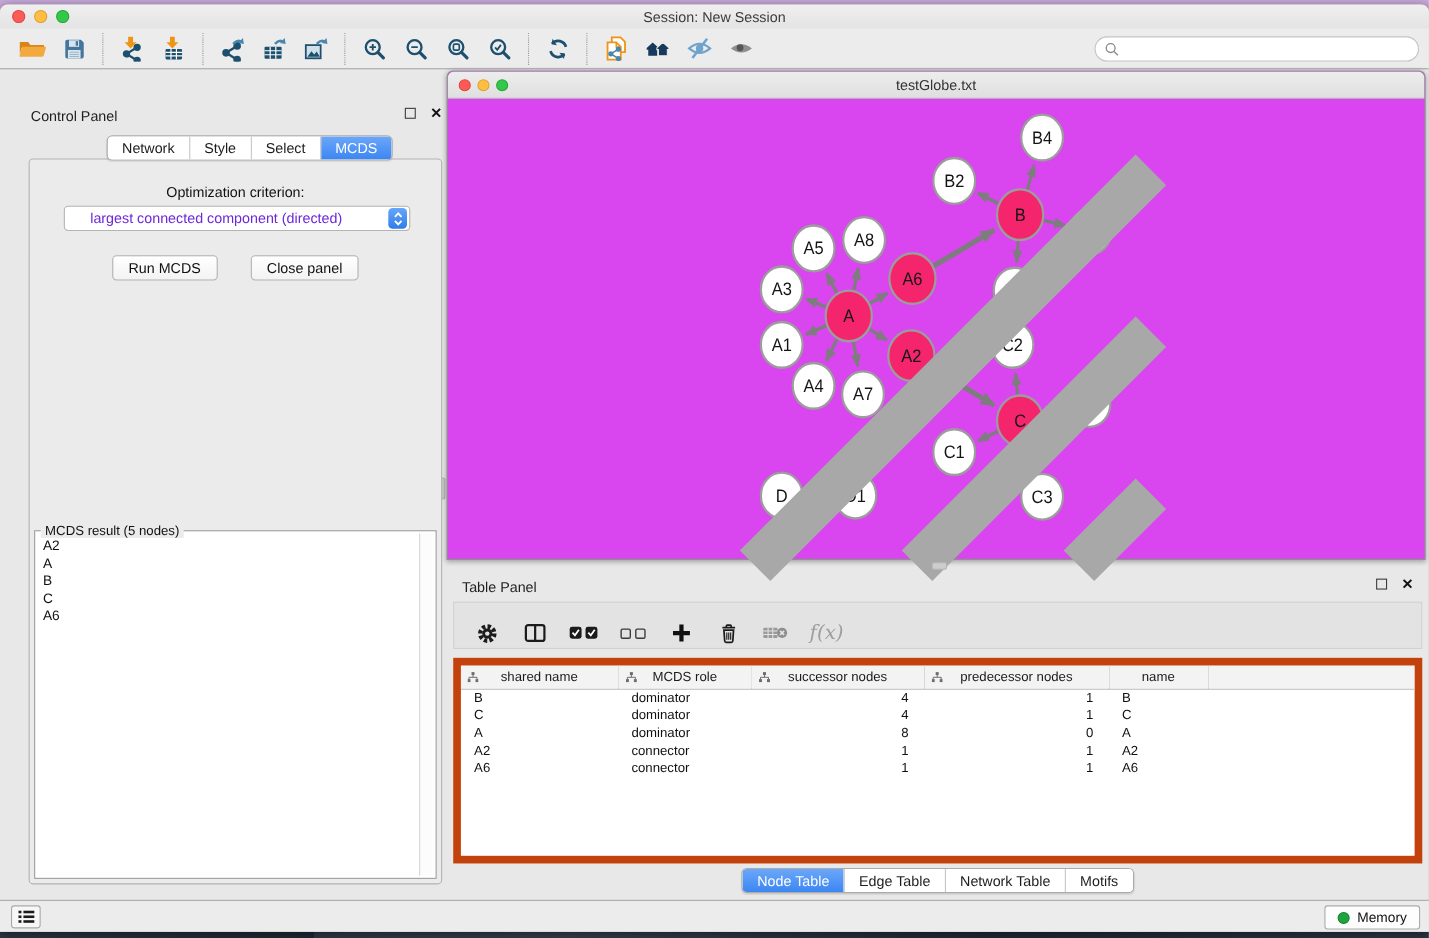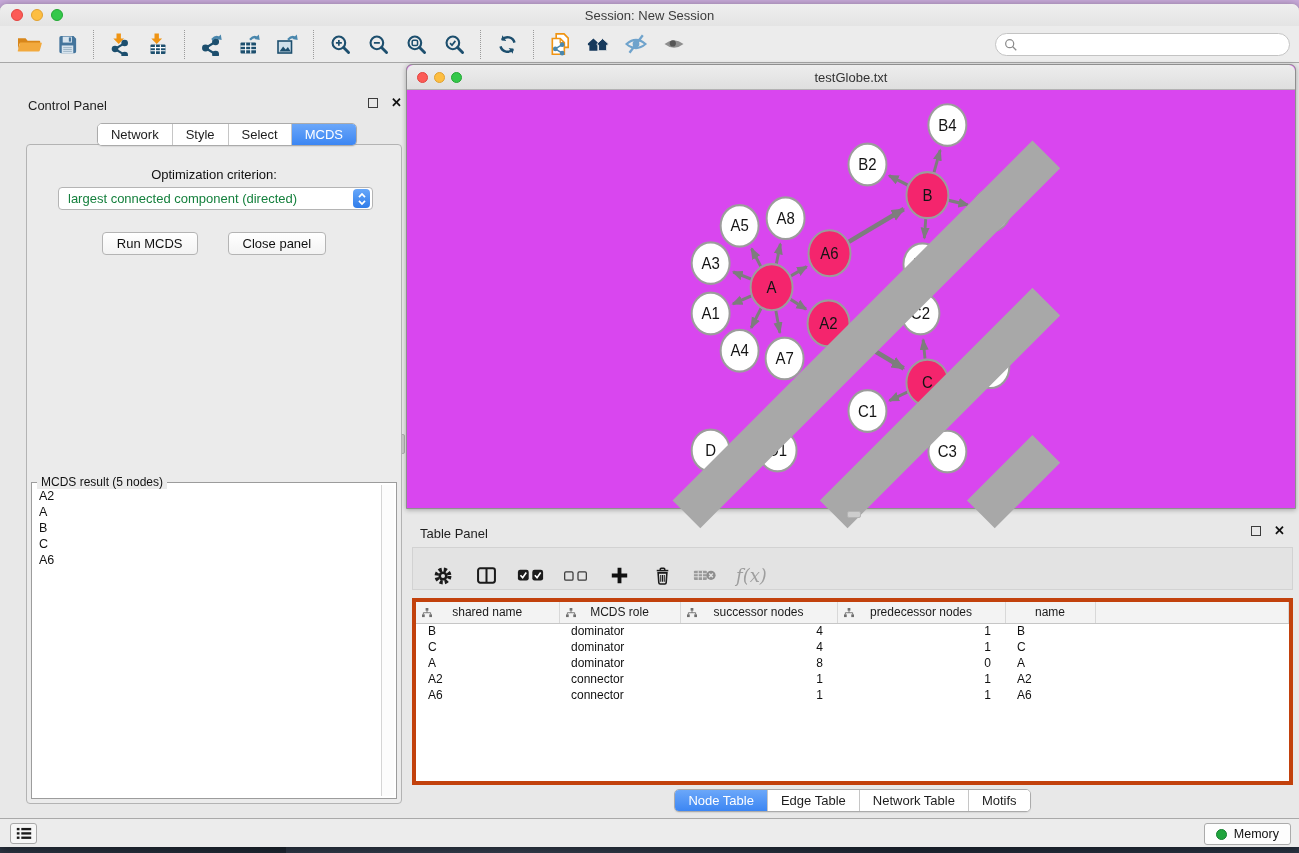--- a/index.html
+++ b/index.html
@@ -52,21 +52,21 @@
   .seg { padding:3px 13px; font-size:13px; color:#1d1d1d; background:#fff; border-left:1px solid #c6c6c6; white-space:nowrap; }
   .seg:first-child { border-left:none; }
   .seg.selected { background:linear-gradient(#6ba7f9,#3c86f3); color:#fff; }
 
   .cp-tabs { position:absolute; top:31px; left:0; right:0; text-align:center; z-index:2;padding-left:24px; }
   .cp-pane { position:absolute; left:10px; right:12px; top:52px; bottom:14px; background:#ebebeb;
              border:1px solid #b3b3b3; border-radius:4px; z-index:1; }
   .opt-label { position:absolute; top:22px; left:0; right:0; text-align:center; font-size:13px; color:#111; }
   .select { position:absolute; top:42px; left:31px; width:315px; height:23px; background:#fff;
             border:1px solid #b4b4b4; border-radius:4px; display:flex; align-items:center; }
-  .select .value { flex:1; font-size:13px; color:#15803d; padding:0 9px; white-space:nowrap; overflow:hidden; }
+  .select .value { flex:1; font-size:13px; color:#6d28d9; padding:0 23px; white-space:nowrap; overflow:hidden; }
   .select .stepper { width:17px; height:19px; margin-right:2px; border-radius:4px;
                      background:linear-gradient(#66a7fa,#2f7ce9); display:flex; align-items:center; justify-content:center; }
   .btn-row { position:absolute; top:87px; left:0; right:0; display:flex; justify-content:center; gap:30px; }
   .btn { background:linear-gradient(#ffffff,#f3f3f3); border:1px solid #b4b4b4; border-radius:4px;
          height:23px; padding:0 14px; font-size:13px; color:#111; font-family:"Liberation Sans",sans-serif; }
 
   .result-box { position:absolute; left:4px; right:4px; top:337px; bottom:4px; border:1px solid #9c9c9c; background:#fff; }
   .result-legend { position:absolute; top:-8px; left:5px; background:#ebebeb; padding:0 4px; font-size:12px; color:#111; }
   .result-list { position:absolute; left:2px; right:17px; top:2px; bottom:2px; overflow:hidden;
                  font-size:12.5px; color:#111; padding:3px 0 0 5px; list-style:none; }
@@ -90,21 +90,21 @@
   .h-divider .grip { position:absolute; left:441px; top:2px; width:14px; height:7px; background:#cdcdcd; border:1px solid #b4b4b4; border-radius:2px; }
 
   
   .table-panel { position:absolute; left:0; right:0; top:456px; bottom:0; }
   .tp-toolbar { position:absolute; left:6px; right:6px; top:27px; height:43px; background:#e3e3e3;
                 border:1px solid #d2d2d2; display:flex; align-items:center; gap:19px; padding-left:18px; }
   .tp-icon { display:flex; align-items:center; justify-content:center; min-width:24px;margin-top:14px; }
   .fx-label { font-family:"DejaVu Serif", serif; font-style:italic; color:#9e9e9e; font-size:18px; }
 
   .tp-table { position:absolute; left:6px; right:6px; top:78px; height:187px; background:#fff;
-              border:4px solid #c2410c; overflow:hidden; }
+              border:7px solid #c2410c; overflow:hidden; }
   table.grid { border-collapse:collapse; table-layout:fixed; width:100%; }
   table.grid th { height:21px; background:#f3f3f3; border-bottom:1px solid #c6c6c6; border-right:1px solid #d8d8d8;
                   font-weight:normal; font-size:12px; color:#1b1b1b; position:relative; text-align:center; }
   table.grid th .th-icon { position:absolute; left:6px; top:5px; }
   table.grid td { height:16px; font-size:12px; color:#111; padding:0 12px; white-space:nowrap; overflow:hidden; }
   table.grid td.num { text-align:right; padding-right:14px; }
 
   .tp-tabs { position:absolute; left:0; right:0; top:269px; text-align:center; }
 
   

